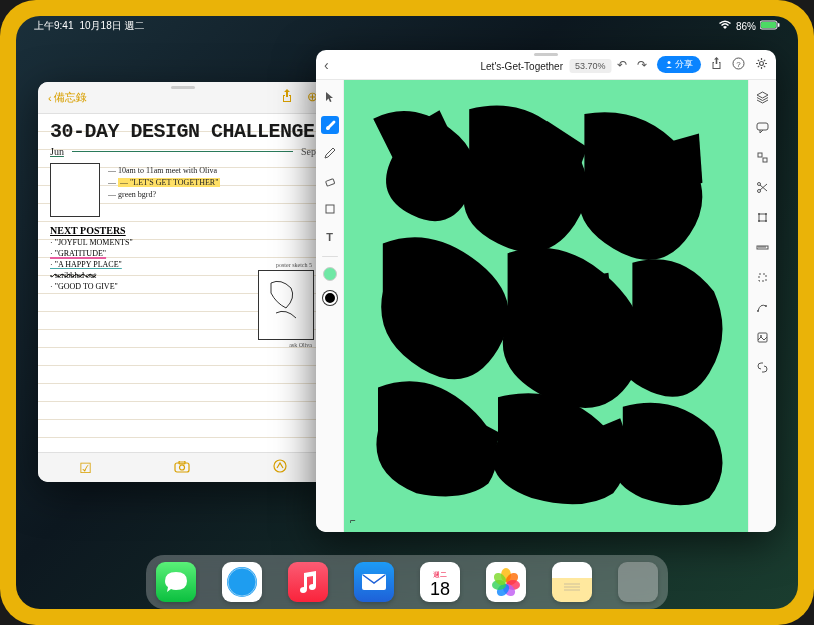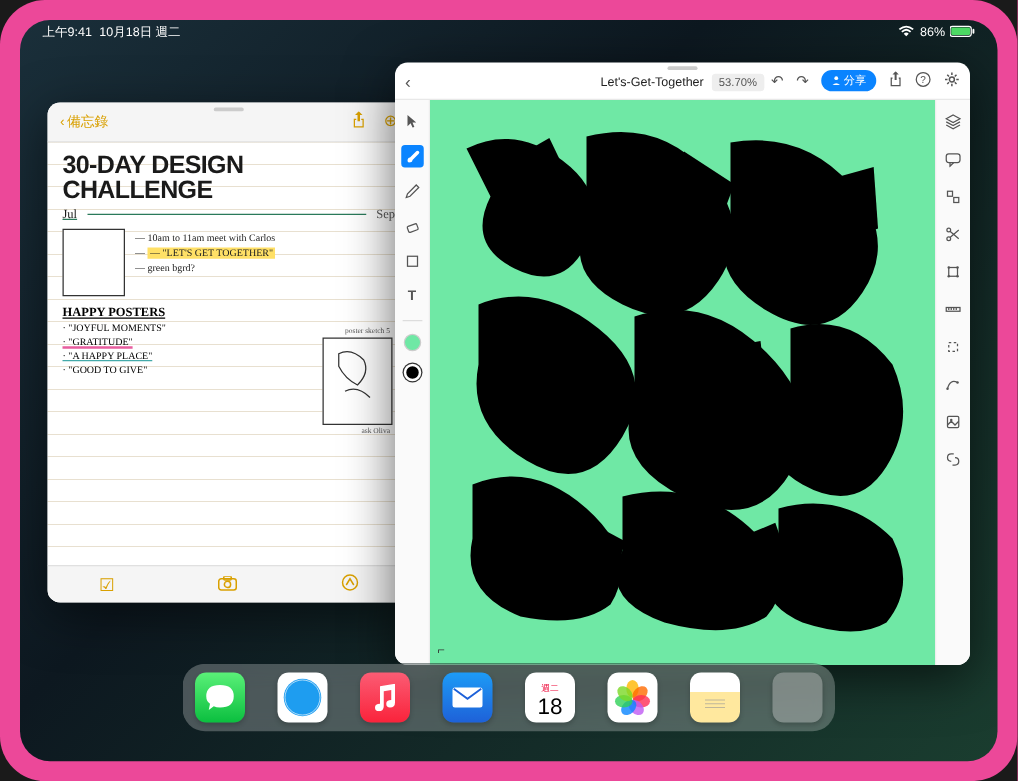--- a/index.html
+++ b/index.html
@@ -7,21 +7,21 @@
   background: #1a1a1a;
   font-family: -apple-system, BlinkMacSystemFont, "Helvetica Neue", sans-serif;
   width: 814px;
   height: 625px;
   overflow: hidden;
   position: relative;
 }
 .device-frame {
   width: 814px;
   height: 625px;
-  background: #ec4899;
+  background: #eab308;
   border-radius: 36px;
   padding: 16px;
   position: relative;
 }
 .screen {
   width: 100%;
   height: 100%;
   background: linear-gradient(135deg, #1a2f3a 0%, #0d1820 40%, #1a3d2f 100%);
   border-radius: 24px;
   position: relative;
@@ -82,21 +82,21 @@
     #fff 0px,
     #fff 17px,
     #e8e0d0 17px,
     #e8e0d0 18px
   );
   padding: 8px 12px;
   position: relative;
   font-family: "Comic Sans MS", cursive;
 }
 .notes-title-text {
-  font-family: Liberation Sans, sans-serif;
+  font-family: Liberation Mono, monospace;
   font-size: 20px;
   font-weight: bold;
   color: #1a1a1a;
   letter-spacing: -0.5px;
   line-height: 1;
 }
 .notes-dates {
   display: flex;
   gap: 8px;
   align-items: center;
@@ -273,21 +273,21 @@
   flex-direction: column;
   align-items: center;
   padding: 8px 0;
   gap: 12px;
 }
 .canvas-corner { position: absolute; bottom: 6px; left: 6px; color: #333; font-size: 10px; }
 
 
 .dock {
   position: absolute;
-  bottom: 24px;
+  bottom: 0;
   left: 50%;
   transform: translateX(-50%);
   height: 54px;
   background: rgba(255,255,255,0.25);
   backdrop-filter: blur(10px);
   border-radius: 18px;
   display: flex;
   align-items: center;
   padding: 0 10px;
   gap: 26px;
@@ -355,37 +355,38 @@
             <svg width="12" height="14" viewBox="0 0 12 14">
                 <path d="M6 0 L3 3 L5 3 L5 8 L7 8 L7 3 L9 3 Z M2 6 L2 13 L10 13 L10 6 L8 6 L8 7 L9 7 L9 12 L3 12 L3 7 L4 7 L4 6 Z" fill="#d9a000"></path>
               </svg>
           </span>
           <span class="notes-action-icon">⊕</span>
         </div>
       </div>
       <div class="notes-body">
         <div class="notes-title-text">30-DAY DESIGN CHALLENGE</div>
         <div class="notes-dates">
-          <span class="date-oct">Jul</span>
+          <span class="date-oct">Jun</span>
           <span class="date-line"></span>
           <span class="date-nov">Sep</span>
         </div>
         <div class="notes-content-row">
           <div class="sketch-box"></div>
           <div class="bullet-list">
-            <div>— 10am to 11am meet with Carlos</div>
+            <div>— 10am to 11am meet with Oliva</div>
             <div>— <span class="highlight-yellow">— "LET'S GET TOGETHER"</span></div>
             <div>— green bgrd?</div>
           </div>
         </div>
-        <div class="section-header">HAPPY POSTERS</div>
+        <div class="section-header">NEXT POSTERS</div>
         <div class="poster-list">
           <div>· "JOYFUL MOMENTS"</div>
           <div class="underline-pink">· "GRATITUDE"</div>
           <div class="underline-teal">· "A HAPPY PLACE"</div>
+          <div class="strike">· scribbled out</div>
           <div>· "GOOD TO GIVE"</div>
         </div>
         <div class="sketch-label">poster sketch 5</div>
         <div class="sketch-box-2">
           <svg width="50" height="64" viewBox="0 0 50 64">
               <path d="M10 10 Q20 5 30 15 Q35 25 25 35 Q15 30 10 20 Z M15 40 Q25 35 35 45" fill="none" stroke="#333" stroke-width="1"></path>
             </svg>
         </div>
         <div class="author-label">ask Oliva</div>
       </div>

